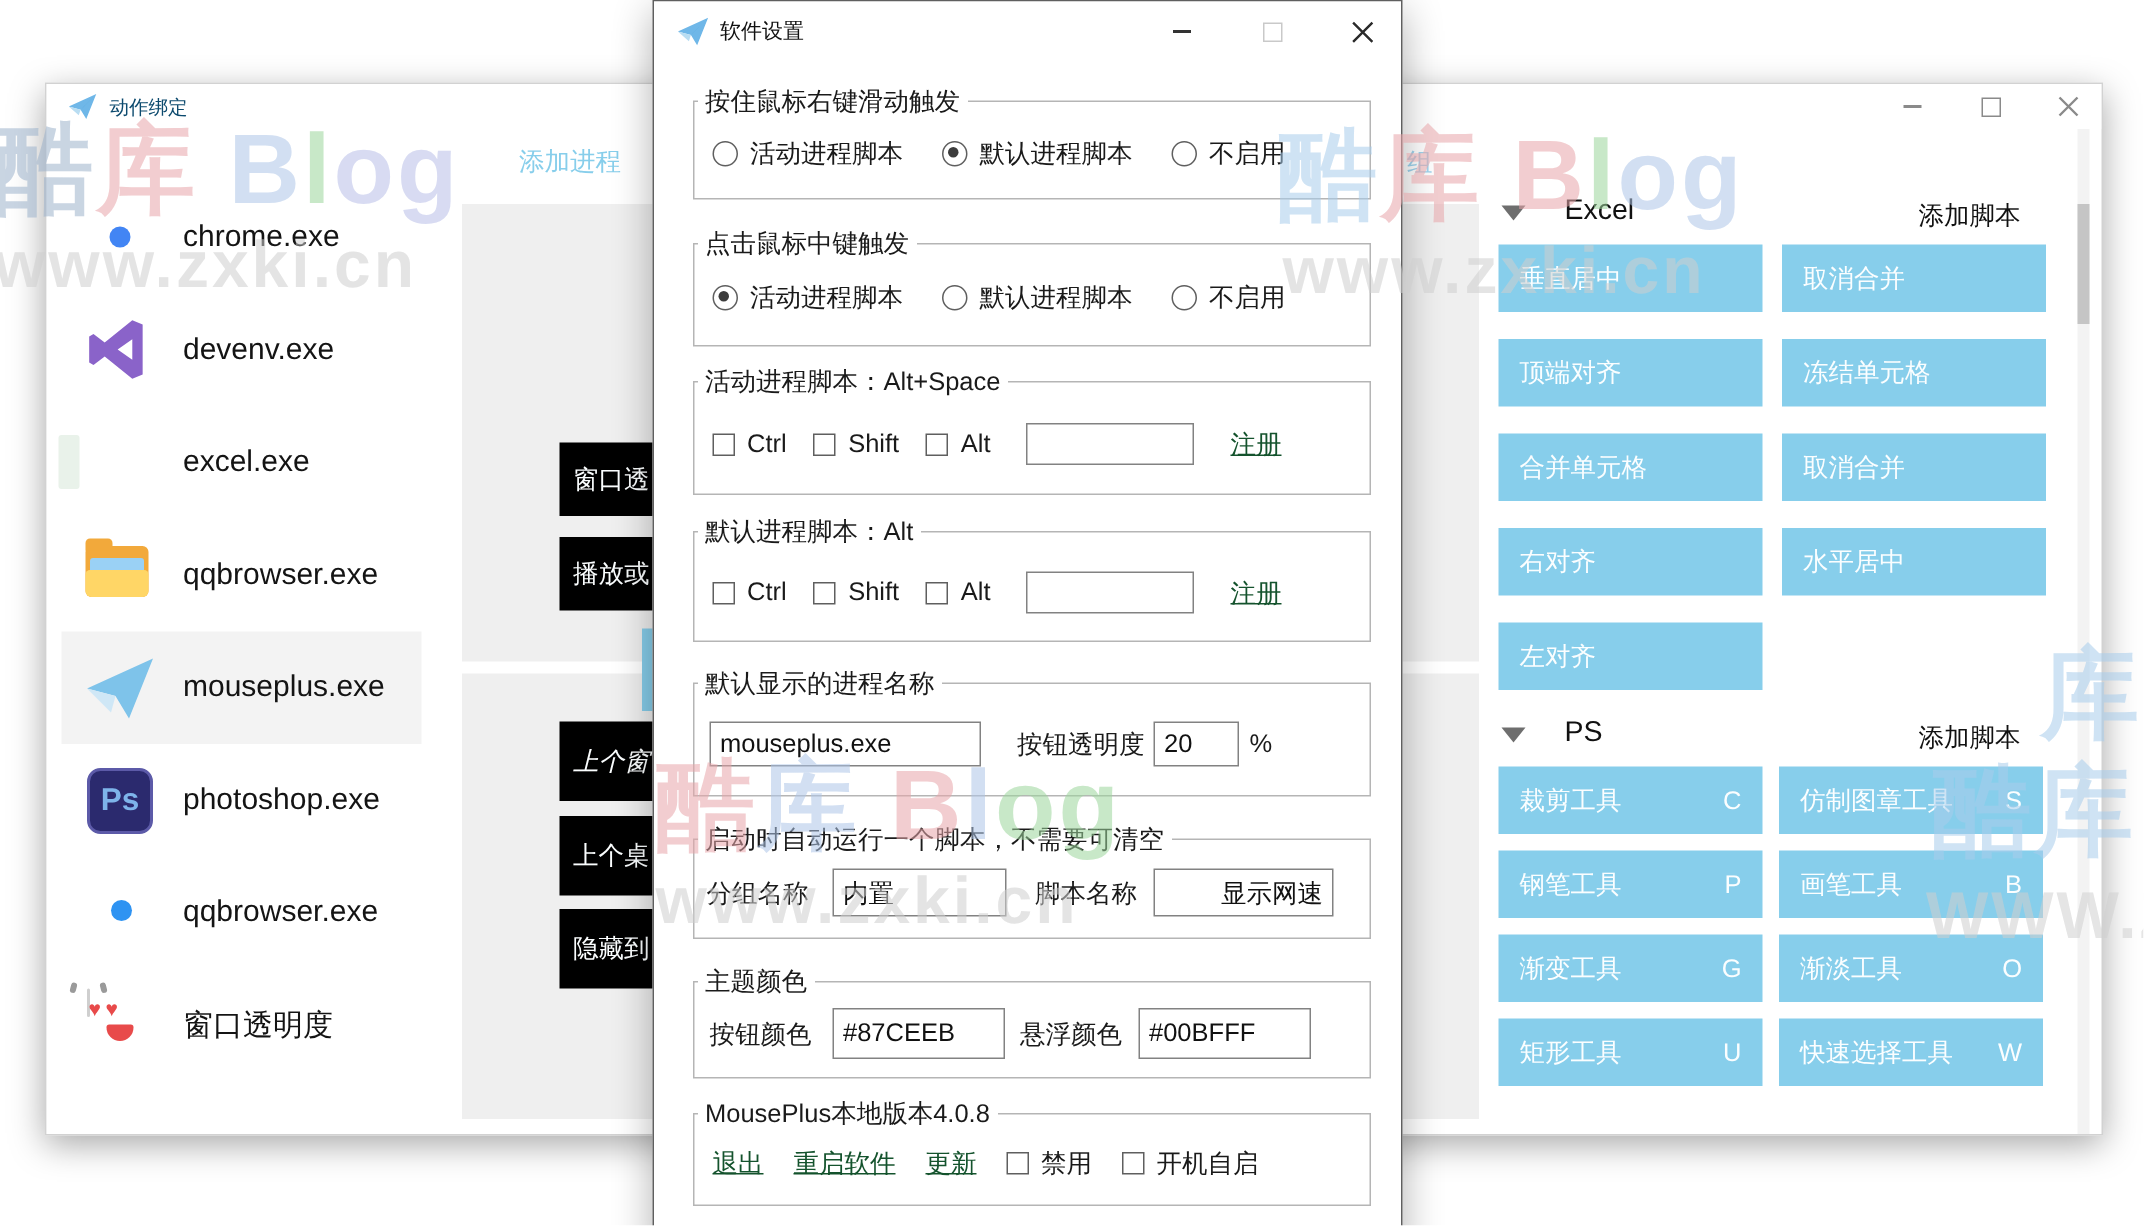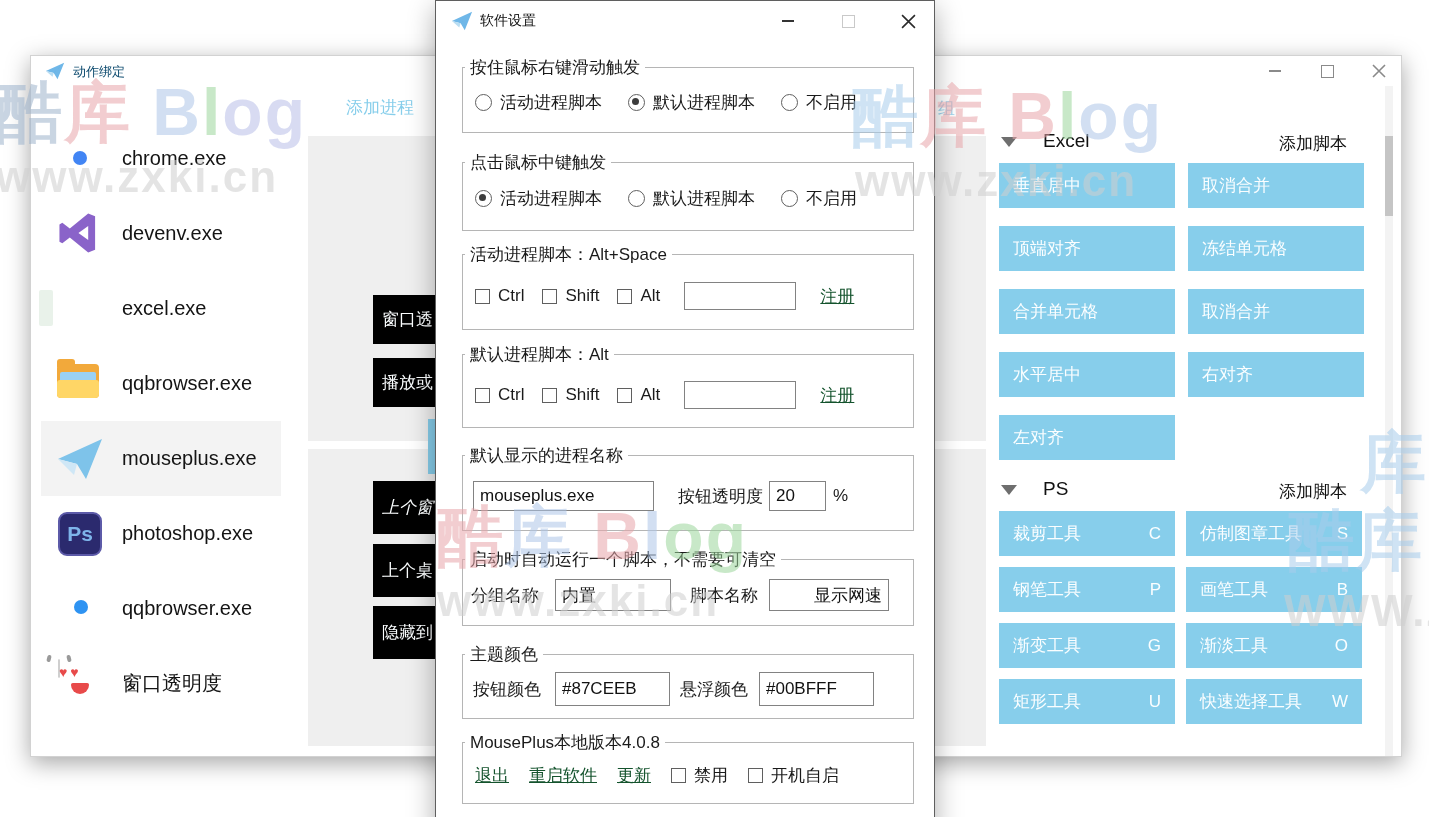--- a/index.html
+++ b/index.html
@@ -234,25 +234,25 @@
           </div>
         <div class="script-btn">
             <span>合并单元格</span>
             <span class="key"></span>
           </div>
         <div class="script-btn">
             <span>取消合并</span>
             <span class="key"></span>
           </div>
         <div class="script-btn">
+            <span>右对齐</span>
+            <span class="key"></span>
+          </div>
+        <div class="script-btn">
             <span>水平居中</span>
-            <span class="key"></span>
-          </div>
-        <div class="script-btn">
-            <span>右对齐</span>
             <span class="key"></span>
           </div>
         <div class="script-btn">
             <span>左对齐</span>
             <span class="key"></span>
           </div>
       </div>
       <div class="sec-header" style="top:392px;">
         <span class="sec-tri"></span>
         <span class="sec-title">PS</span>

